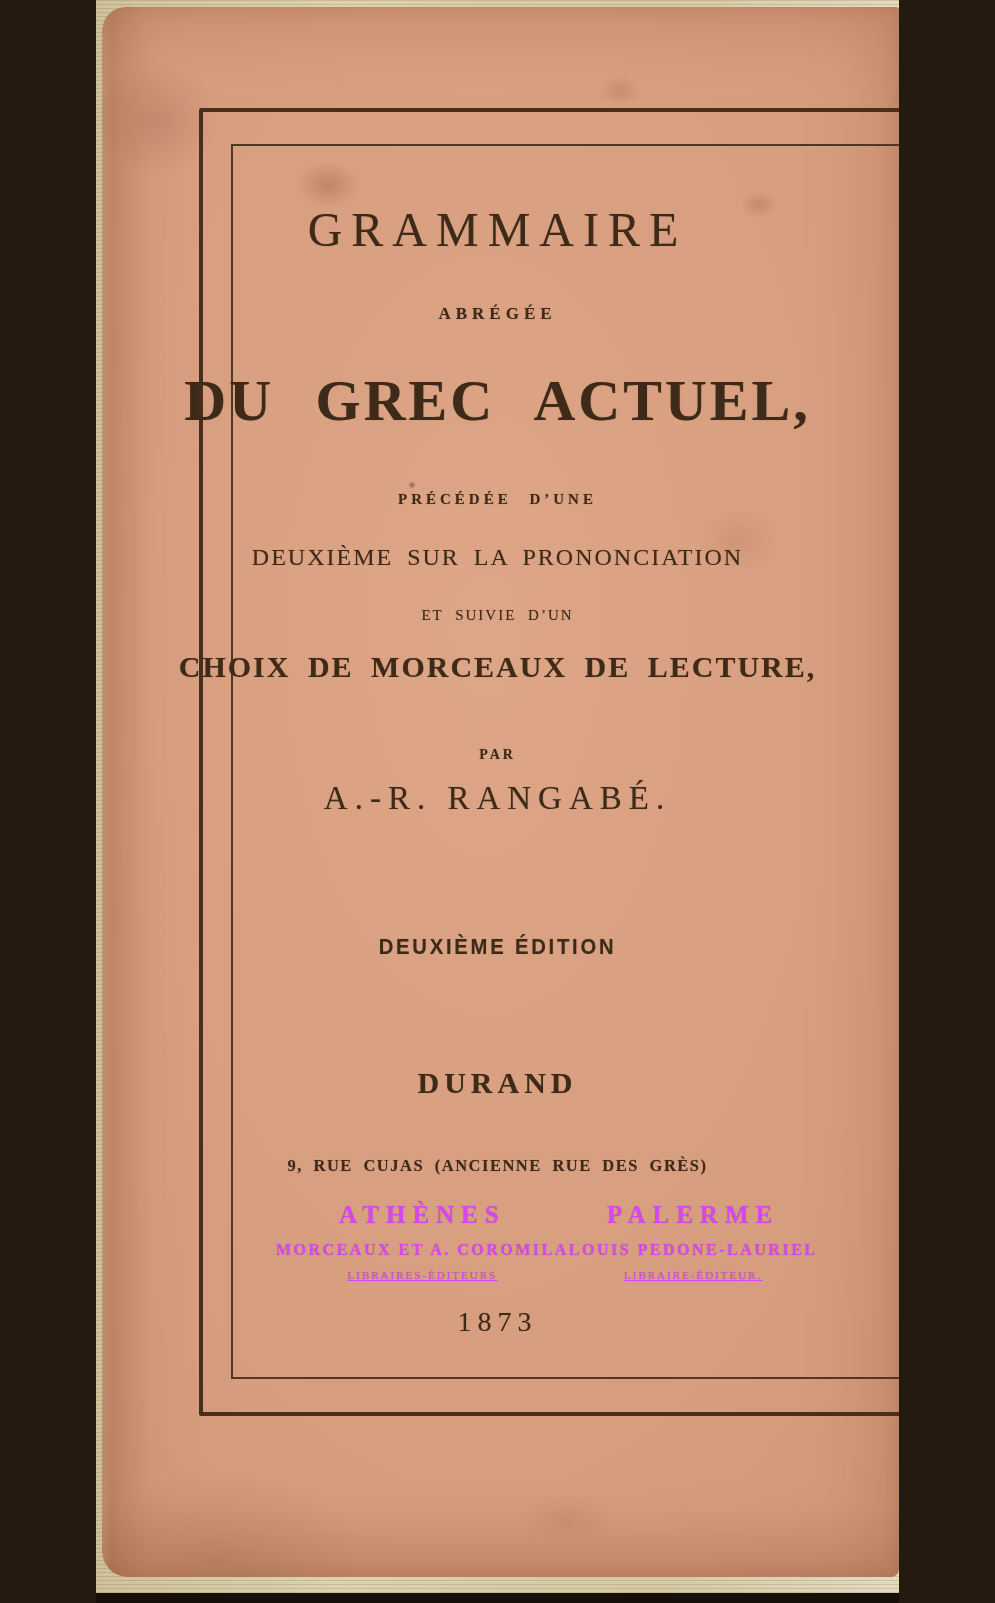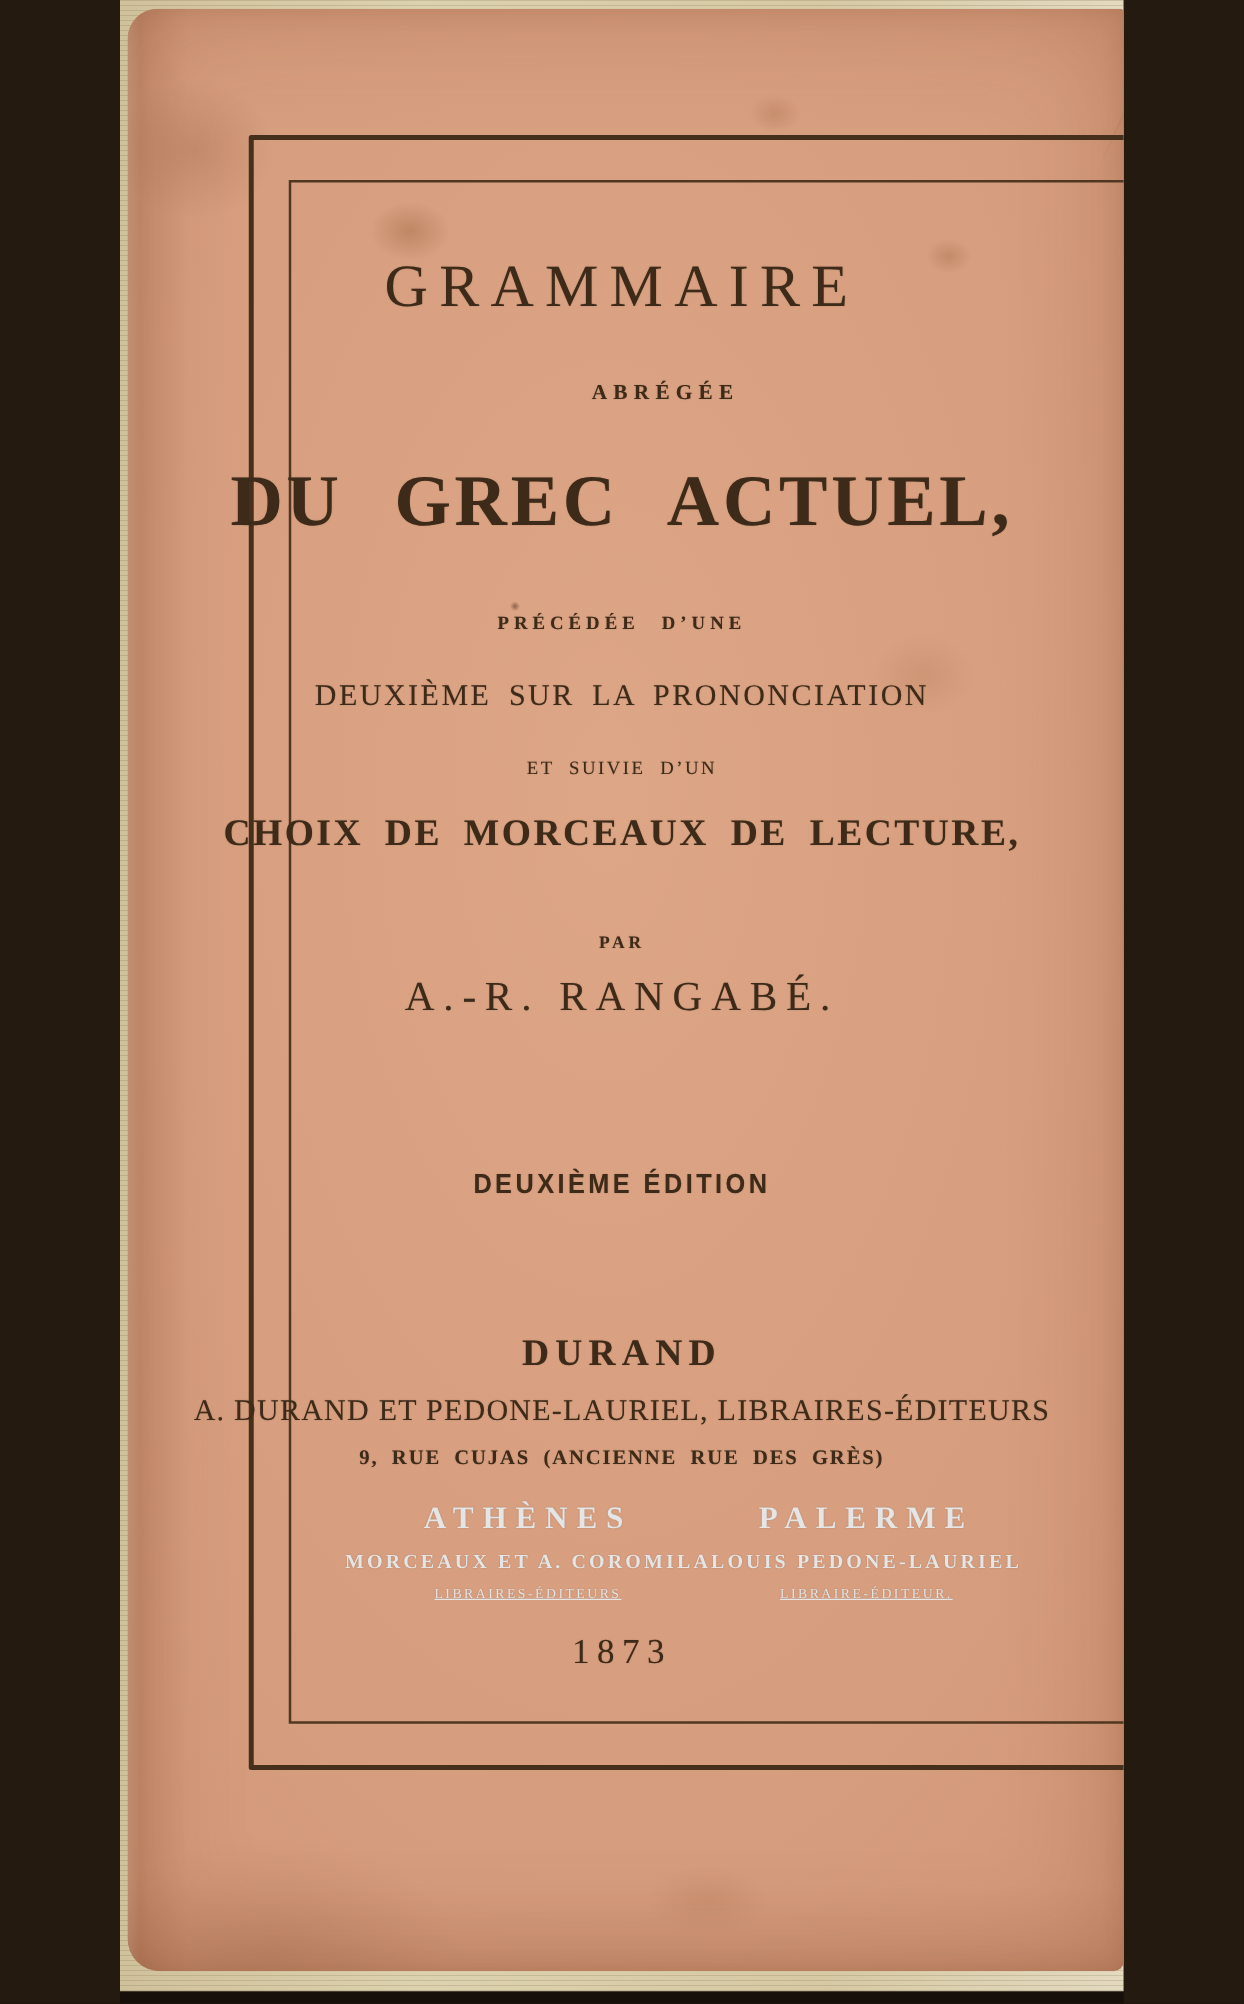--- a/index.html
+++ b/index.html
@@ -77,39 +77,39 @@
   }
   
   .line{
     position:absolute;left:0;width:100%;
     text-align:center;line-height:1;
     color:#3d2a18;
     text-shadow:0 0 1px rgba(61,42,24,.35);
     white-space:nowrap;
   }
   .t-grammaire {top:206px;font-size:48px;letter-spacing:9px;}
-  .t-abregee   {top:305px;font-size:17px;font-weight:bold;letter-spacing:5px;padding-left:35px;}
+  .t-abregee   {top:305px;font-size:17px;font-weight:bold;letter-spacing:5px;}
   .t-grec      {top:372px;font-size:58px;font-weight:bold;letter-spacing:3px;word-spacing:24px;}
   .t-precedee  {top:492px;font-size:15px;font-weight:bold;letter-spacing:4px;word-spacing:10px;}
   .t-preface   {top:545px;font-size:24px;letter-spacing:2px;word-spacing:6px;}
   .t-suivie    {top:608px;font-size:15px;letter-spacing:2px;word-spacing:6px;}
   .t-choix     {top:652px;font-size:30px;font-weight:bold;letter-spacing:2px;word-spacing:8px;}
   .t-par       {top:748px;font-size:14px;font-weight:bold;letter-spacing:3px;}
   .t-author    {top:782px;font-size:33px;letter-spacing:7px;}
   .t-edition   {top:936px;font-size:22px;font-weight:bold;letter-spacing:3px;
                 font-family:"Liberation Sans","DejaVu Sans",sans-serif;transform:scaleX(.92);}
   .t-paris     {top:1068px;font-size:30px;font-weight:bold;letter-spacing:5px;}
   .t-publisher {top:1117px;font-size:24px;letter-spacing:1px;}
   .t-address   {top:1158px;font-size:16.5px;font-weight:bold;letter-spacing:1.5px;word-spacing:5px;}
   .t-year      {top:1308px;font-size:28px;letter-spacing:6px;}
 
   .branches{
     position:absolute;top:1198px;left:150px;right:150px;height:96px;
     display:flex;align-items:stretch;
-    color:#e5e5e5;text-shadow:0 0 1px rgba(61,42,24,.35);
+    color:#d946ef;text-shadow:0 0 1px rgba(61,42,24,.35);
   }
   .branch{flex:1;text-align:center;}
   .branch.left{padding-left:30px;}
   .branch-divider{width:2px;background:#4a3320;opacity:.85;}
   .branch .city{font-size:25px;font-weight:bold;letter-spacing:7px;margin-top:4px;line-height:1;}
   .branch .firm{font-size:16px;font-weight:bold;letter-spacing:2.5px;margin-top:15px;line-height:1;white-space:nowrap;}
   .branch .role{font-size:11px;letter-spacing:2px;margin-top:12px;line-height:1;text-decoration:underline;}
 </style>
 </head>
 <body>
@@ -136,21 +136,20 @@
   <div class="line t-preface">DEUXIÈME SUR LA PRONONCIATION</div>
   <div class="line t-suivie">ET SUIVIE D’UN</div>
   <div class="line t-choix">CHOIX DE MORCEAUX DE LECTURE,</div>
 
   <div class="line t-par">PAR</div>
   <div class="line t-author">A.-R. RANGABÉ.</div>
 
   <div class="line t-edition">DEUXIÈME ÉDITION</div>
 
   <div class="line t-paris">DURAND</div>
-  <div class="line t-publisher">A. DURAND ET PEDONE-LAURIEL, LIBRAIRES-ÉDITEURS</div>
   <div class="line t-address">9, RUE CUJAS (ANCIENNE RUE DES GRÈS)</div>
 
   <div class="branches">
     <div class="branch left">
       <div class="city">ATHÈNES</div>
       <div class="firm">MORCEAUX ET A. COROMILA</div>
       <div class="role">LIBRAIRES-ÉDITEURS</div>
     </div>
     <div class="branch-divider"></div>
     <div class="branch right">

